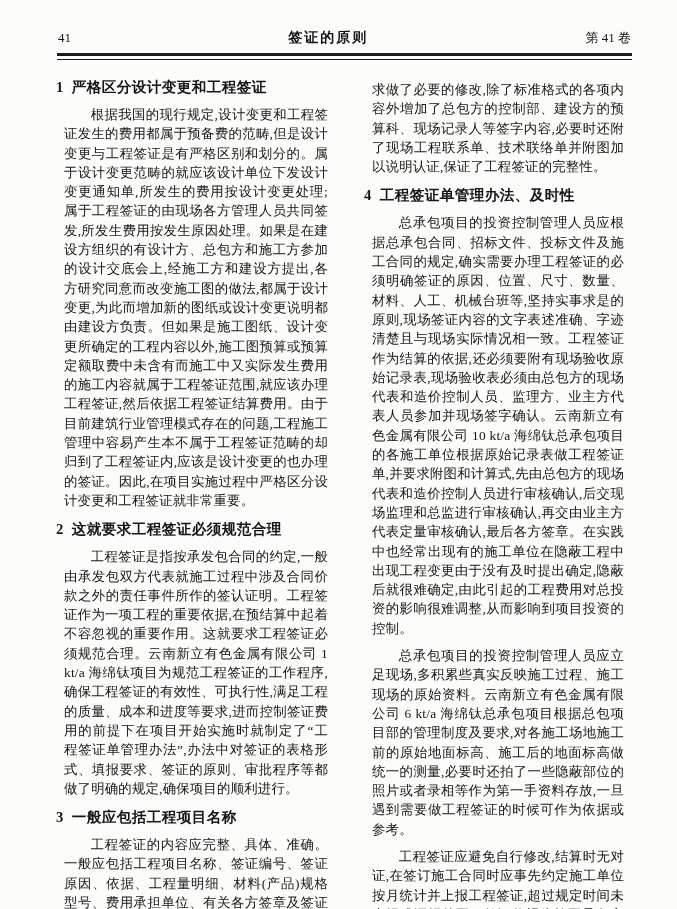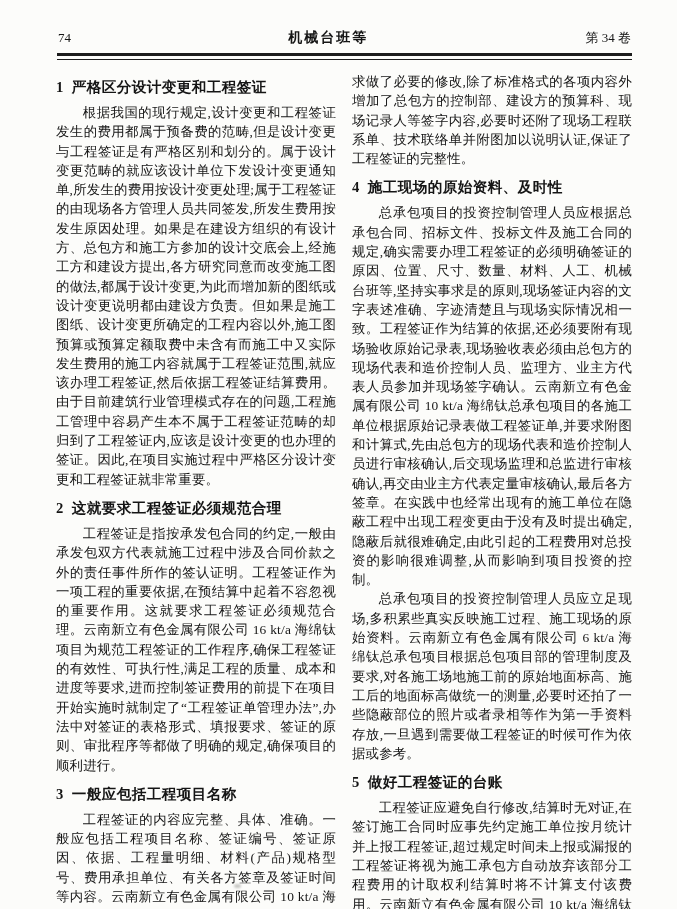--- a/index.html
+++ b/index.html
@@ -21,27 +21,27 @@
   .running-head .journal {
     font-weight:bold; font-size:14px; letter-spacing:2px;
   }
   .head-rules { position:absolute; top:53px; left:57px; right:45px; }
   .rule-a { height:3px;   background:#1c1c1c; }
   .rule-b { height:1.6px; background:#1c1c1c; margin-top:2.6px; }
 
   
   .body-area {
     position:absolute; top:72px; left:56px; right:45px; bottom:10px;
-    display:flex; gap:16px;
+    display:flex; gap:28px;
   }
   .col { width:280px; flex:0 0 280px; }
   .col.right { flex:1 1 auto; width:auto; }
 
   p.para {
-    margin:0;
+    margin:8px;
     font-size:13.4px;
     line-height:19.3px;
     text-align:justify;
     text-justify:inter-ideograph;
     letter-spacing:0.2px;
   }
   p.para.indent { text-indent:2em; }
 
   h2.sec {
     margin:9px 0 6px 0;
@@ -59,60 +59,57 @@
     width:7px; height:4px; border-radius:50%;
     background:#9a9a96; opacity:.55; filter:blur(1px);
   }
 </style>
 </head>
 <body>
 
 <div class="page">
 
   <div class="running-head">
-    <span>74</span>
-    <span class="journal">机械台班等</span>
-    <span>第 34 卷</span>
+    <span>41</span>
+    <span class="journal">签证的原则</span>
+    <span>第 41 卷</span>
   </div>
   <div class="head-rules">
     <div class="rule-a"></div>
     <div class="rule-b"></div>
   </div>
 
   <div class="body-area">
 
     <div class="col left">
       <h2 class="sec first">
         <span class="num">1</span><span>严格区分设计变更和工程签证</span>
       </h2>
       <p class="para indent">根据我国的现行规定,设计变更和工程签证发生的费用都属于预备费的范畴,但是设计变更与工程签证是有严格区别和划分的。属于设计变更范畴的就应该设计单位下发设计变更通知单,所发生的费用按设计变更处理;属于工程签证的由现场各方管理人员共同签发,所发生费用按发生原因处理。如果是在建设方组织的有设计方、总包方和施工方参加的设计交底会上,经施工方和建设方提出,各方研究同意而改变施工图的做法,都属于设计变更,为此而增加新的图纸或设计变更说明都由建设方负责。但如果是施工图纸、设计变更所确定的工程内容以外,施工图预算或预算定额取费中未含有而施工中又实际发生费用的施工内容就属于工程签证范围,就应该办理工程签证,然后依据工程签证结算费用。由于目前建筑行业管理模式存在的问题,工程施工管理中容易产生本不属于工程签证范畴的却归到了工程签证内,应该是设计变更的也办理的签证。因此,在项目实施过程中严格区分设计变更和工程签证就非常重要。</p>
 
       <h2 class="sec">
         <span class="num">2</span><span>这就要求工程签证必须规范合理</span>
       </h2>
-      <p class="para indent">工程签证是指按承发包合同的约定,一般由承发包双方代表就施工过程中涉及合同价款之外的责任事件所作的签认证明。工程签证作为一项工程的重要依据,在预结算中起着不容忽视的重要作用。这就要求工程签证必须规范合理。云南新立有色金属有限公司 16 kt/a 海绵钛项目为规范工程签证的工作程序,确保工程签证的有效性、可执行性,满足工程的质量、成本和进度等要求,进而控制签证费用的前提下在项目开始实施时就制定了“工程签证单管理办法”,办法中对签证的表格形式、填报要求、签证的原则、审批程序等都做了明确的规定,确保项目的顺利进行。</p>
+      <p class="para indent">工程签证是指按承发包合同的约定,一般由承发包双方代表就施工过程中涉及合同价款之外的责任事件所作的签认证明。工程签证作为一项工程的重要依据,在预结算中起着不容忽视的重要作用。这就要求工程签证必须规范合理。云南新立有色金属有限公司 1 kt/a 海绵钛项目为规范工程签证的工作程序,确保工程签证的有效性、可执行性,满足工程的质量、成本和进度等要求,进而控制签证费用的前提下在项目开始实施时就制定了“工程签证单管理办法”,办法中对签证的表格形式、填报要求、签证的原则、审批程序等都做了明确的规定,确保项目的顺利进行。</p>
 
       <h2 class="sec">
         <span class="num">3</span><span>一般应包括工程项目名称</span>
       </h2>
       <p class="para indent">工程签证的内容应完整、具体、准确。一般应包括工程项目名称、签证编号、签证原因、依据、工程量明细、材料(产品)规格型号、费用承担单位、有关各方签章及签证时间等内容。云南新立有色金属有限公司 10 kt/a 海绵钛总承包项目的工程签证按通用工程签证的标准格式结合自身特点和需</p>
     </div>
 
     <div class="col right">
       <p class="para">求做了必要的修改,除了标准格式的各项内容外增加了总包方的控制部、建设方的预算科、现场记录人等签字内容,必要时还附了现场工程联系单、技术联络单并附图加以说明认证,保证了工程签证的完整性。</p>
 
       <h2 class="sec">
-        <span class="num">4</span><span>施工现场的原始资料、及时性</span>
+        <span class="num">4</span><span>工程签证单管理办法、及时性</span>
       </h2>
       <p class="para indent">总承包项目的投资控制管理人员应根据总承包合同、招标文件、投标文件及施工合同的规定,确实需要办理工程签证的必须明确签证的原因、位置、尺寸、数量、材料、人工、机械台班等,坚持实事求是的原则,现场签证内容的文字表述准确、字迹清楚且与现场实际情况相一致。工程签证作为结算的依据,还必须要附有现场验收原始记录表,现场验收表必须由总包方的现场代表和造价控制人员、监理方、业主方代表人员参加并现场签字确认。云南新立有色金属有限公司 10 kt/a 海绵钛总承包项目的各施工单位根据原始记录表做工程签证单,并要求附图和计算式,先由总包方的现场代表和造价控制人员进行审核确认,后交现场监理和总监进行审核确认,再交由业主方代表定量审核确认,最后各方签章。在实践中也经常出现有的施工单位在隐蔽工程中出现工程变更由于没有及时提出确定,隐蔽后就很难确定,由此引起的工程费用对总投资的影响很难调整,从而影响到项目投资的控制。</p>
       <p class="para indent">总承包项目的投资控制管理人员应立足现场,多积累些真实反映施工过程、施工现场的原始资料。云南新立有色金属有限公司 6 kt/a 海绵钛总承包项目根据总包项目部的管理制度及要求,对各施工场地施工前的原始地面标高、施工后的地面标高做统一的测量,必要时还拍了一些隐蔽部位的照片或者录相等作为第一手资料存放,一旦遇到需要做工程签证的时候可作为依据或参考。</p>
 
-      <h2 class="sec">
-        <span class="num">5</span><span>做好工程签证的台账</span>
-      </h2>
       <p class="para indent">工程签证应避免自行修改,结算时无对证,在签订施工合同时应事先约定施工单位按月统计并上报工程签证,超过规定时间未上报或漏报的工程签证将视为施工承包方自动放弃该部分工程费用的计取权利结算时将不计算支付该费用。云南新立有色金属有限公司 10 kt/a 海绵钛总承包项目由</p>
 
     </div>
 
   </div>
 
   <div class="speck"></div>
 </div>
 
 </body></html>

